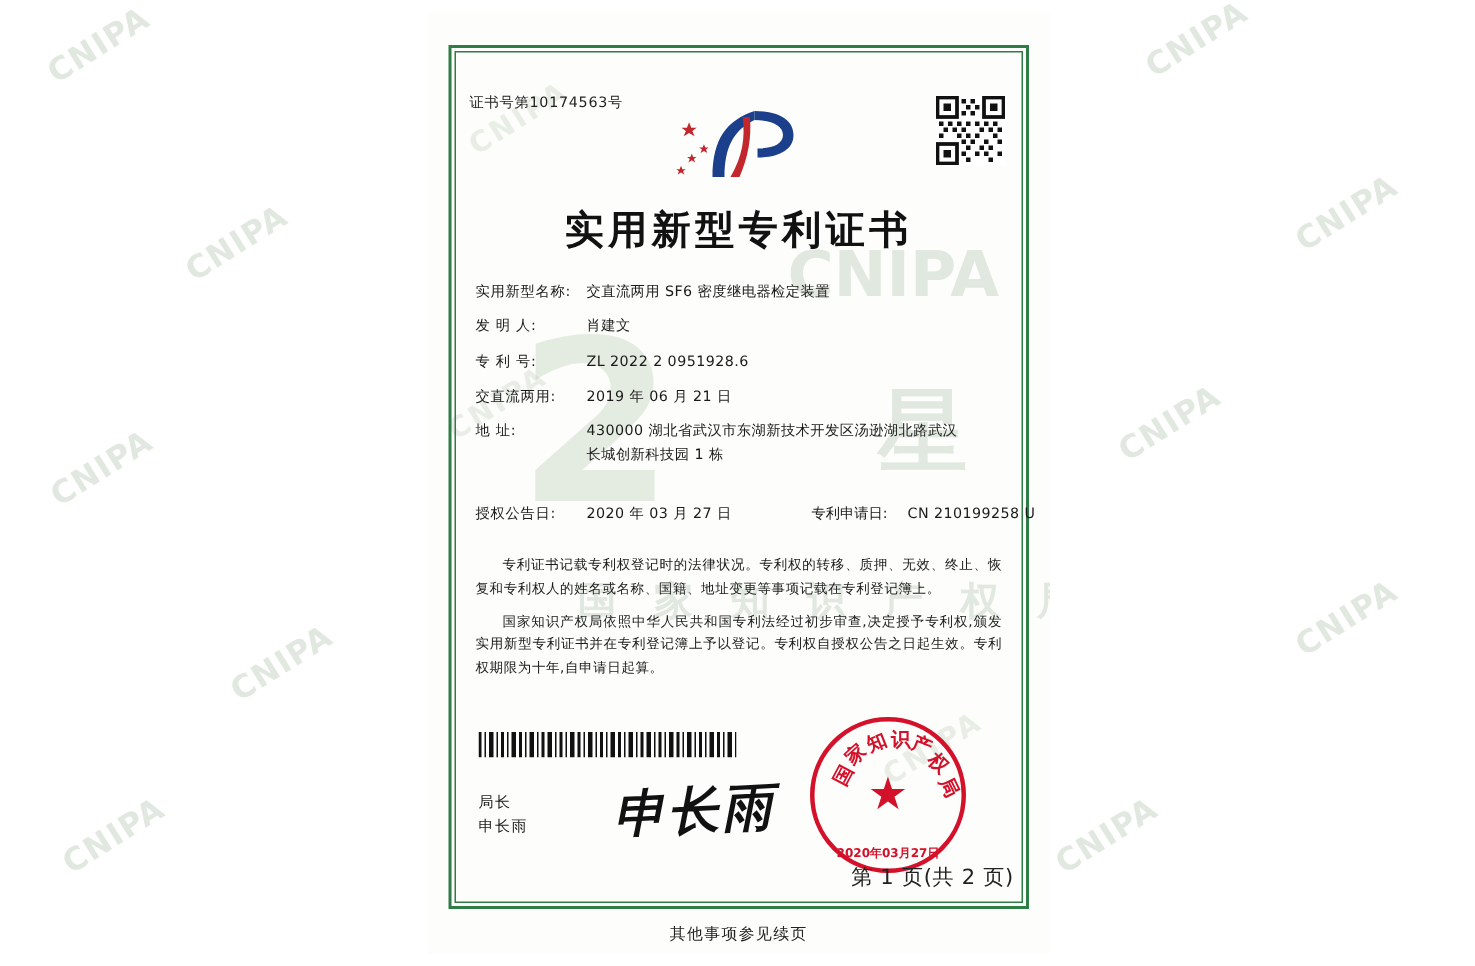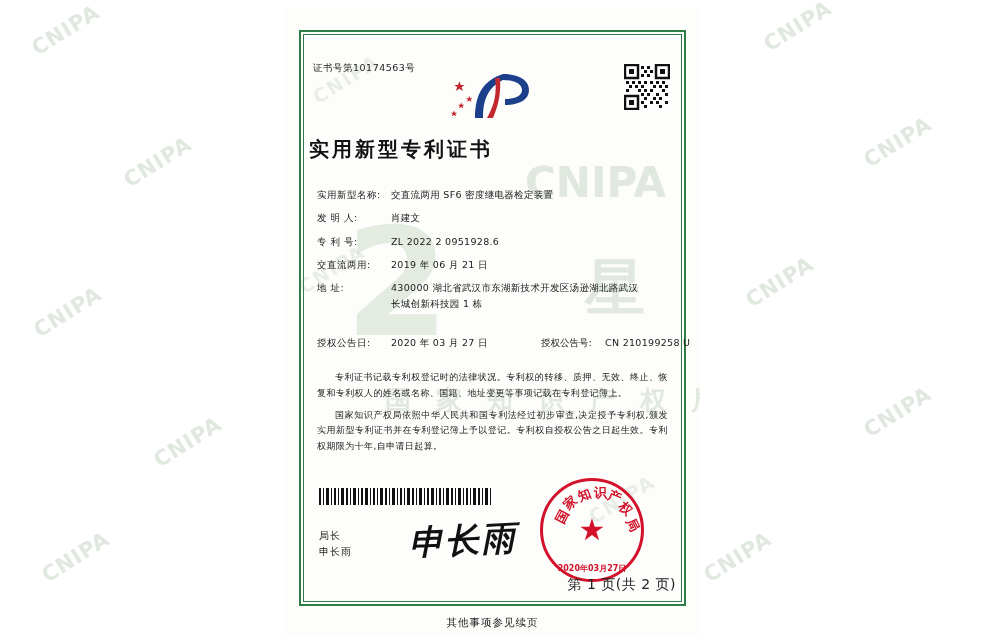--- a/index.html
+++ b/index.html
@@ -128,22 +128,22 @@
     transform: translateX(-50%);
     width: 96px;
     height: 56px;
   }
 
   .title {
     position: absolute;
     left: 0;
     right: 0;
     top: 96px;
-    text-align: left;
-    font-size: 20px;
+    text-align: center;
+    font-size: 26px;
     font-weight: bold;
     color: #111;
     letter-spacing: 3px;
     font-family: "DejaVu Sans", "Liberation Sans", sans-serif;
   }
 
   
   .fields {
     position: absolute;
     left: 8px;
@@ -414,21 +414,21 @@
         </div>
         <div class="row" style="margin-bottom:2px;">
           <div class="row-label">地 址:</div>
           <div class="row-value">430000 湖北省武汉市东湖新技术开发区汤逊湖北路武汉</div>
         </div>
         <div class="row-value-2" style="margin-bottom:24px;">长城创新科技园 1 栋</div>
 
         <div class="row two-col">
           <div class="row-label">授权公告日:</div>
           <div class="row-value">2020 年 03 月 27 日</div>
-          <div class="row-label-2">授权公告号:</div>
+          <div class="row-label-2">专利申请日:</div>
           <div class="row-value">CN 210199258 U</div>
         </div>
       </div>
 
       <div class="paras">
         <p>专利证书记载专利权登记时的法律状况。专利权的转移、质押、无效、终止、恢复和专利权人的姓名或名称、国籍、地址变更等事项记载在专利登记簿上。</p>
         <p>国家知识产权局依照中华人民共和国专利法经过初步审查,决定授予专利权,颁发实用新型专利证书并在专利登记簿上予以登记。专利权自授权公告之日起生效。专利权期限为十年,自申请日起算。</p>
       </div>
 
       <div class="barcode">

